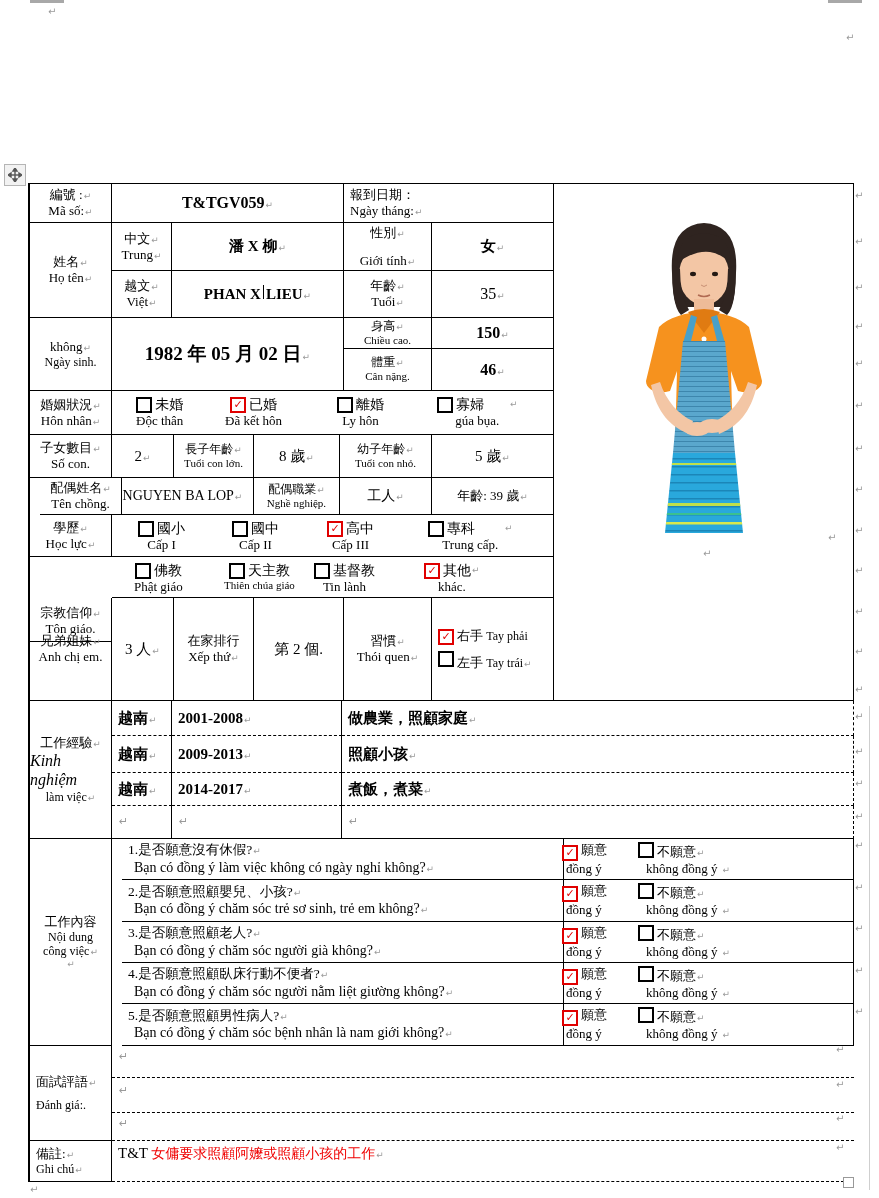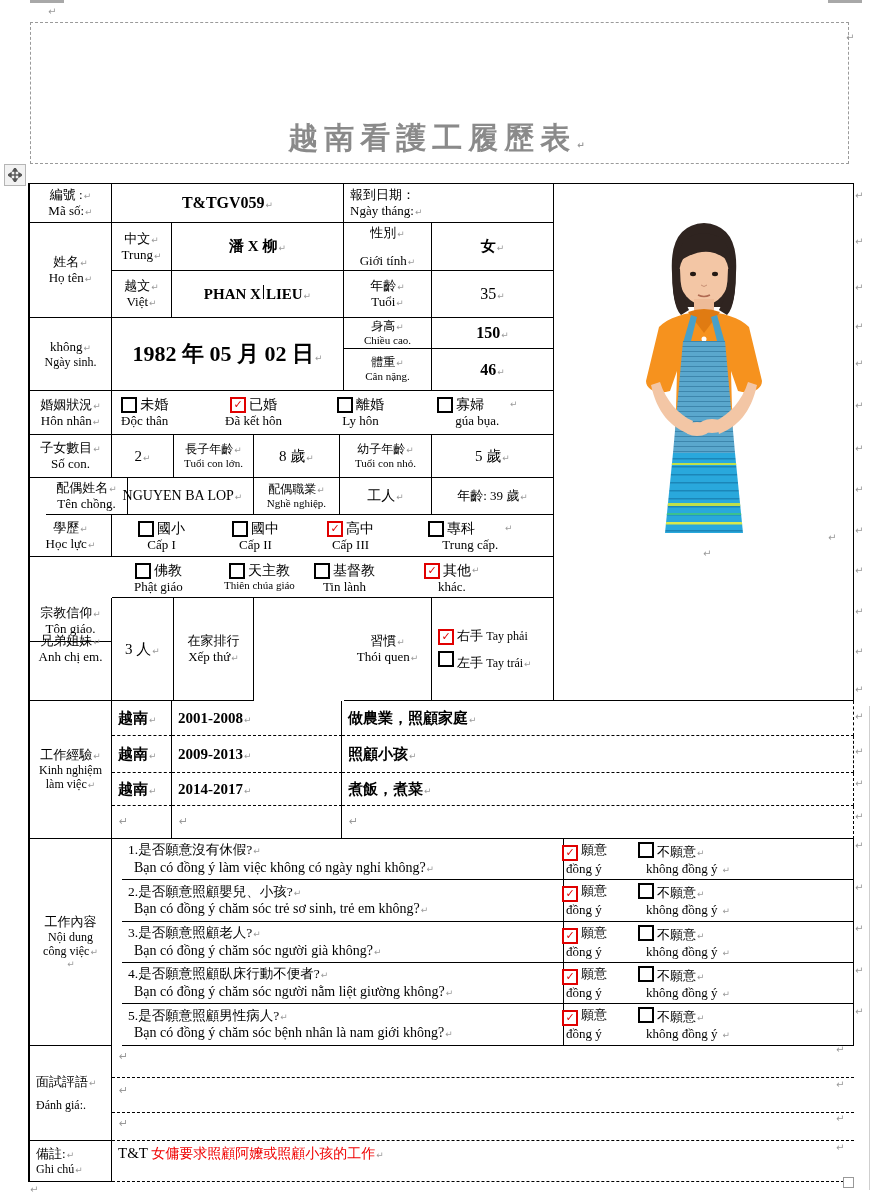--- a/index.html
+++ b/index.html
@@ -53,23 +53,20 @@
   .red{color:#f00000;}
 </style>
 </head>
 <body>
 
 <div id="page">
 
   <div class="graybar" style="left:30px;"></div>
   <div class="graybar" style="left:828px;"></div>
 
-  <div id="hdr-box">
-    <div id="doc-title"><span>越南看護工履歷表</span><span class="pm">↵</span></div>
-  </div>
 
   <div id="move-handle">
     <svg width="14" height="14" viewBox="0 0 14 14">
       <g stroke="#555" stroke-width="1.4" fill="#555">
         <line x1="7" y1="2" x2="7" y2="12"></line>
           <line x1="2" y1="7" x2="12" y2="7"></line>
         <path d="M7,0 L5,3 L9,3 Z"></path>
           <path d="M7,14 L5,11 L9,11 Z"></path>
         <path d="M0,7 L3,5 L3,9 Z"></path>
           <path d="M14,7 L11,5 L11,9 Z"></path>
@@ -235,21 +232,21 @@
       <div class="line">
           <span class="cn">không</span>
           <span class="pm">↵</span>
         </div>
       <div class="line">
           <span class="vn" style="font-size:12px;">Ngày sinh.</span>
         </div>
     </div>
     <div class="cell" style="left:82px;top:134px;width:232px;height:73px;">
       <div class="line">
-          <span class="val" style="font-size:22px;">1982 年 05 月 02 日</span>
+          <span class="val" style="font-size:19px;">1982 年 05 月 02 日</span>
           <span class="pm">↵</span>
         </div>
     </div>
     <div class="cell" style="left:314px;top:134px;width:88px;height:31px;">
       <div class="line">
           <span class="cn" style="font-size:12px;">身高</span>
           <span class="pm">↵</span>
         </div>
       <div class="line">
           <span class="vn" style="font-size:11px;">Chiều cao.</span>
@@ -282,21 +279,21 @@
           <span class="cn">婚姻狀況</span>
           <span class="pm">↵</span>
         </div>
       <div class="line">
           <span class="vn">Hôn nhân</span>
           <span class="pm">↵</span>
         </div>
     </div>
     <div class="cell" style="left:82px;top:207px;width:442px;height:44px;">
       <div class="optgrp">
-        <div class="opt" style="left:9px;">
+        <div class="opt" style="left:24px;">
           <div class="t">
               <span class="cb"></span>
               <span>未婚</span>
             </div>
           <div class="b">Độc thân</div>
         </div>
         <div class="opt" style="left:113px;">
           <div class="t">
               <span class="cb checked">✓</span>
               <span>已婚</span>
@@ -360,21 +357,21 @@
           <span class="vn" style="font-size:11px;">Tuổi con nhỏ.</span>
         </div>
     </div>
     <div class="cell" style="left:402px;top:251px;width:122px;height:43px;">
       <div class="line">
           <span class="big">5 歲</span>
           <span class="pm">↵</span>
         </div>
     </div>
 
-    <div class="cell" style="left:16px;top:294px;width:82px;height:37px;">
+    <div class="cell" style="left:10px;top:294px;width:82px;height:37px;">
       <div class="line">
           <span class="cn">配偶姓名</span>
           <span class="pm">↵</span>
         </div>
       <div class="line">
           <span class="vn">Tên chồng.</span>
         </div>
     </div>
     <div class="cell" style="left:82px;top:294px;width:142px;height:37px;">
       <div class="line">
@@ -506,20 +503,25 @@
           <span class="pm">↵</span>
         </div>
     </div>
     <div class="cell" style="left:144px;top:414px;width:80px;height:103px;">
       <div class="line">
           <span class="cn">在家排行</span>
         </div>
       <div class="line">
           <span class="vn">Xếp thứ</span>
           <span class="pm">↵</span>
+        </div>
+    </div>
+    <div class="cell" style="left:224px;top:414px;width:90px;height:103px;">
+      <div class="line">
+          <span class="big">第 2 個.</span>
         </div>
     </div>
     <div class="cell" style="left:314px;top:414px;width:88px;height:103px;">
       <div class="line">
           <span class="cn">習慣</span>
           <span class="pm">↵</span>
         </div>
       <div class="line">
           <span class="vn">Thói quen</span>
           <span class="pm">↵</span>
@@ -535,21 +537,21 @@
         <span class="cn">左手</span>&nbsp;<span style="font-size:12px;">Tay trái</span><span class="pm">↵</span>
       </div>
     </div>
 
     <div class="cell" style="left:0;top:517px;width:82px;height:138px;">
       <div class="line">
           <span class="cn">工作經驗</span>
           <span class="pm">↵</span>
         </div>
       <div class="line">
-          <span class="vn" style="font-size:12px;">Kinh nghiệm</span>
+          <span class="vn" style="font-size:16px;font-style:italic;">Kinh nghiệm</span>
         </div>
       <div class="line">
           <span class="vn" style="font-size:12px;">làm việc</span>
           <span class="pm">↵</span>
         </div>
     </div>
 
     <div class="cell bb-dash left" style="left:82px;top:517px;width:60px;height:35px;">
         <div class="line">
           <span class="val">越南</span>

